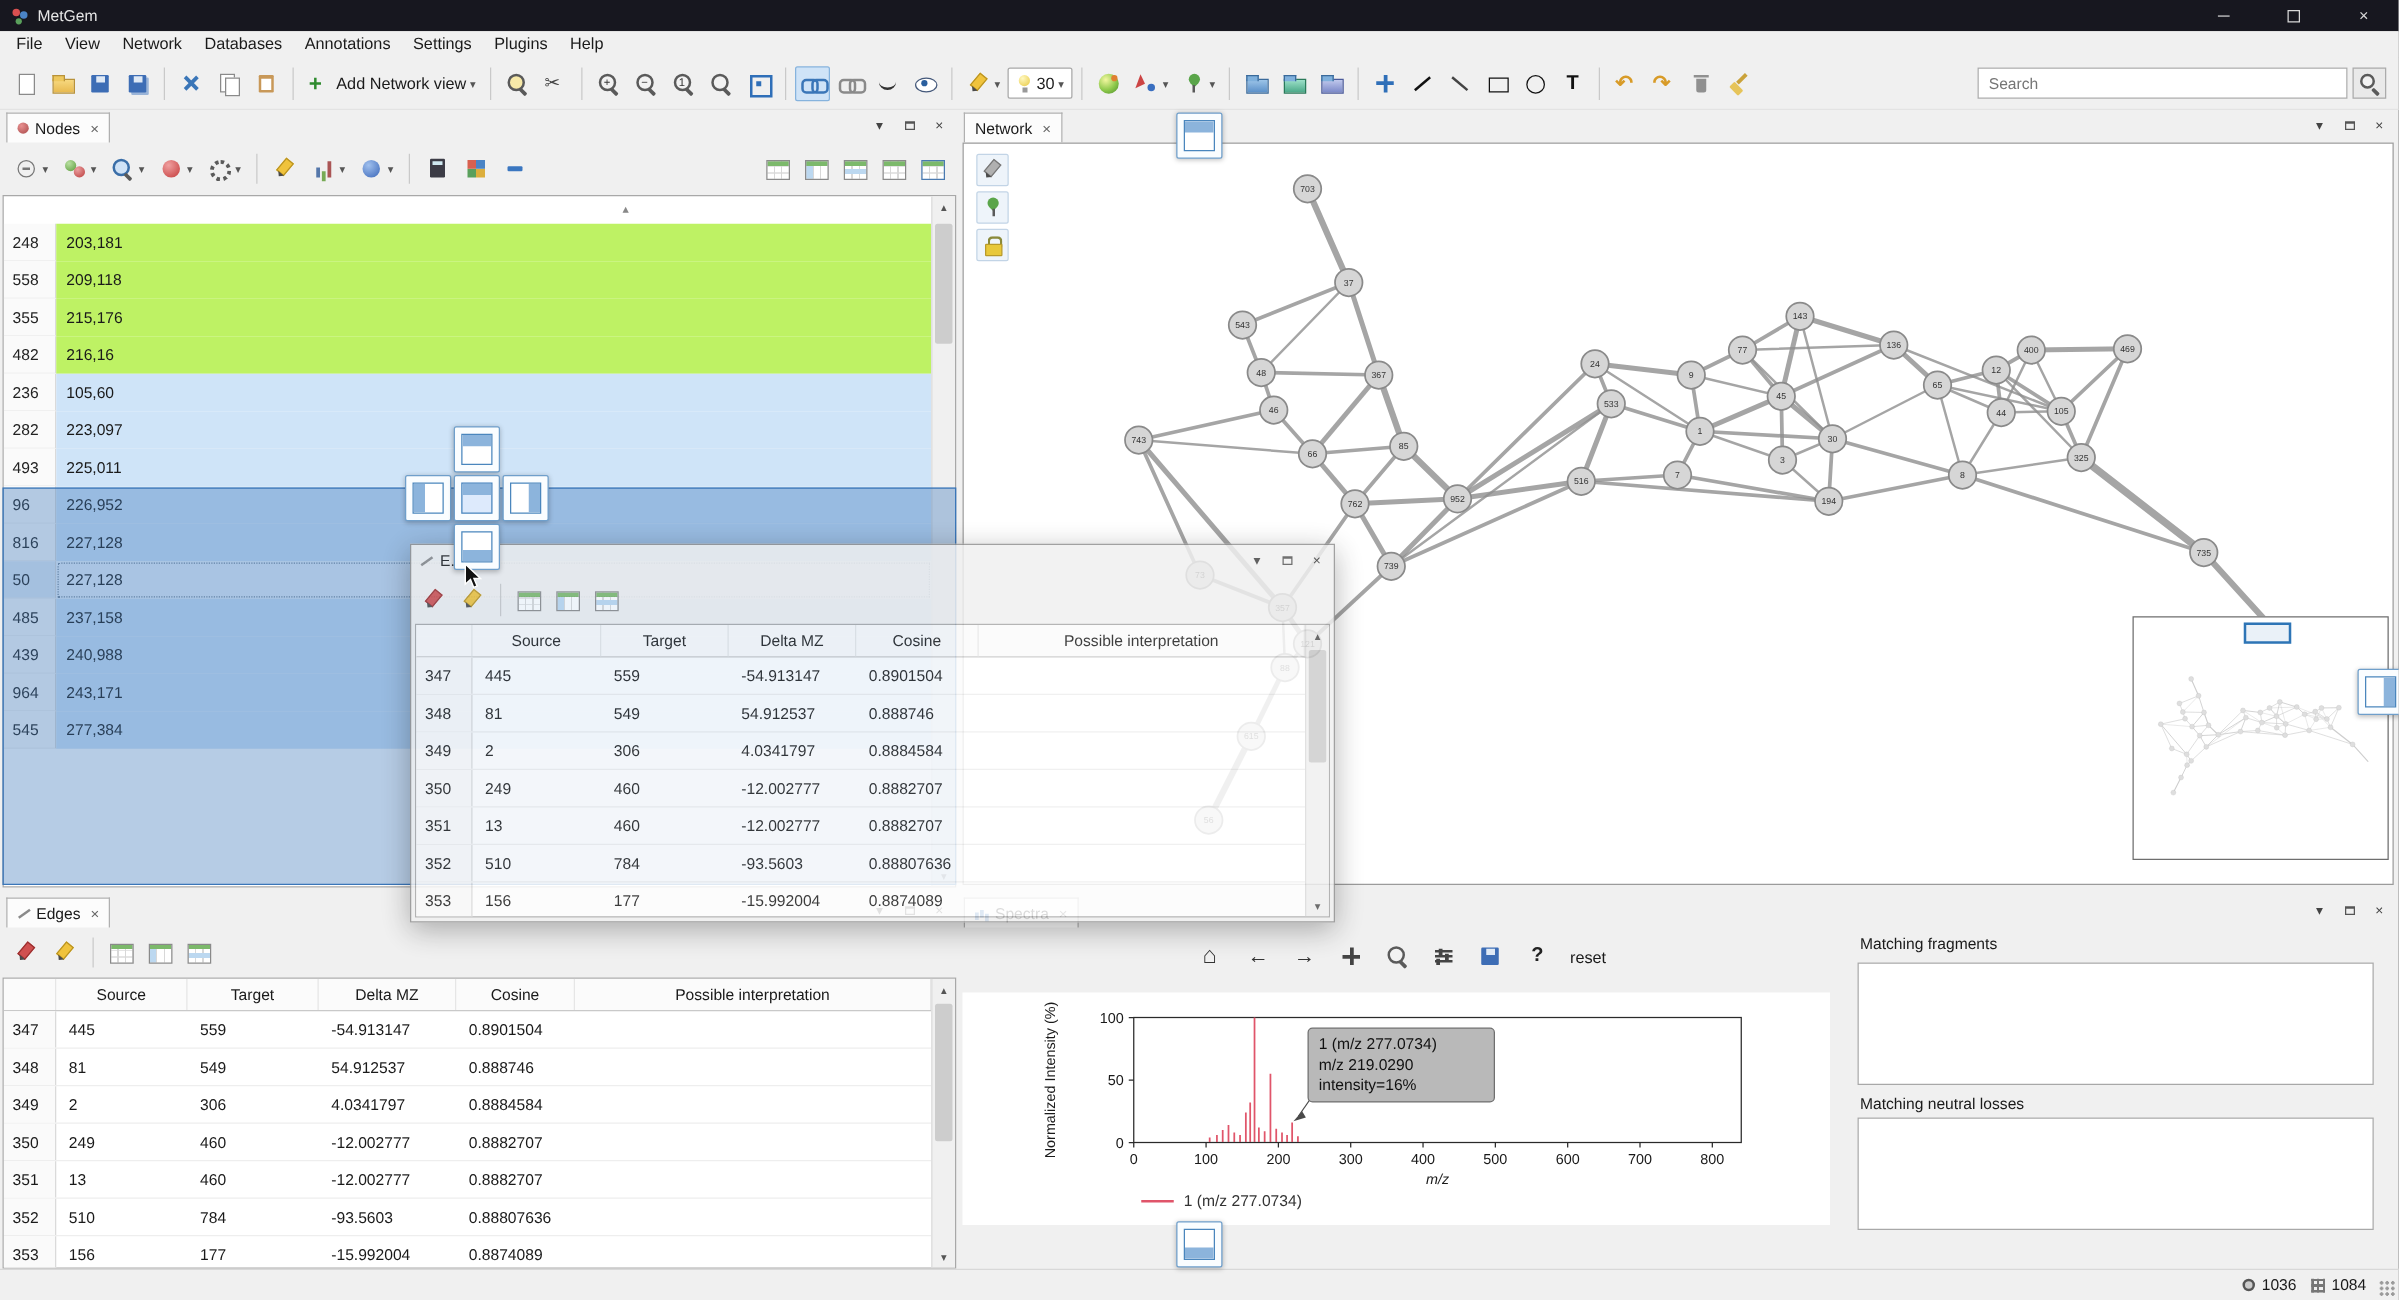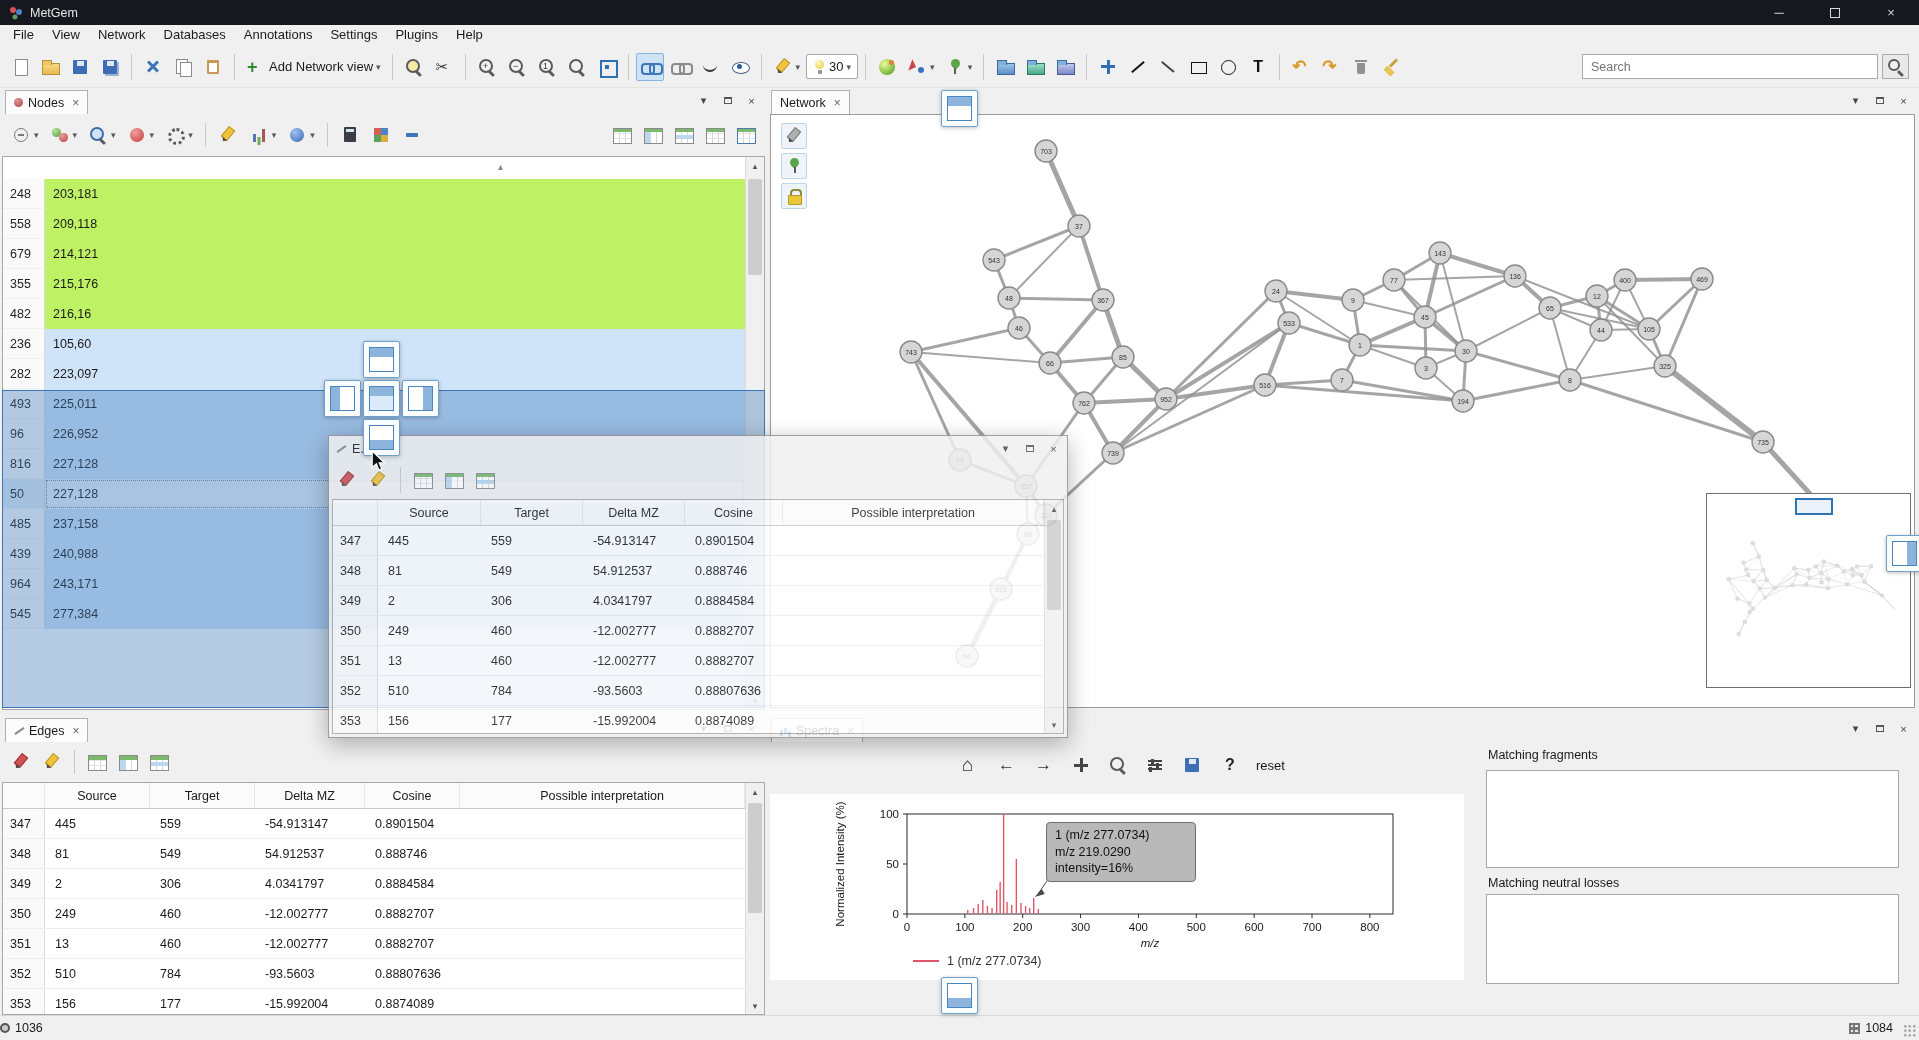--- a/index.html
+++ b/index.html
@@ -195,21 +195,21 @@
 .spectrum-svg{position:absolute;left:60px;top:6px;width:600px;height:150px}
 .tick{font-size:11.5px;fill:#1a1a1a;font-family:"Liberation Sans",sans-serif}
 .axlabel{font-size:11.5px;fill:#1a1a1a;font-family:"Liberation Sans",sans-serif}
 .tooltip{position:absolute;left:276px;top:28px;width:150px;background:#b9b9b9;border:1px solid #6f6f6f;border-radius:4px;padding:4px 8px;font-size:12.5px;line-height:1.32;color:#111}
 .legend{position:absolute;left:143px;top:160px;display:flex;align-items:center;gap:8px;font-size:12.5px;color:#333}
 .legend-line{width:26px;height:0;border-top:2px solid #e0556a}
 .mlabel{position:absolute;font-size:12.5px}
 .mbox{position:absolute;background:#fff;border:1px solid #a8a8a8}
 
 
-.statusbar{position:absolute;left:0;bottom:0;right:0;height:25px;background:#f0f0f0;border-top:1px solid #d8d8d8;display:flex;align-items:center;justify-content:space-between;gap:12px;padding-right:26px}
+.statusbar{position:absolute;left:0;bottom:0;right:0;height:25px;background:#f0f0f0;border-top:1px solid #d8d8d8;display:flex;align-items:center;justify-content:flex-end;gap:12px;padding-right:26px}
 .sitem{display:flex;align-items:center;gap:5px;font-size:12.5px}
 .sicon-node{width:10px;height:10px;border-radius:50%;border:2px solid #555;background:#ccc}
 .sicon-edge{width:11px;height:11px;background-image:repeating-linear-gradient(90deg,#777 0 2px,rgba(0,0,0,0) 2px 4.5px),repeating-linear-gradient(#777 0 2px,rgba(0,0,0,0) 2px 4.5px)}
 .grip{position:absolute;right:3px;bottom:3px;width:13px;height:13px;background-image:radial-gradient(#9a9a9a 1.2px,rgba(0,0,0,0) 1.3px);background-size:4.5px 4.5px}
 
 
 .drop-overlay{position:absolute;left:2px;top:390px;width:763px;height:318px;background:rgba(62,122,186,.38);border:1px solid #3a76b8;z-index:50}
 .floating{position:absolute;left:328px;top:435px;width:740px;height:303px;background:#f0f0f0;border:1px solid #909090;opacity:.84;box-shadow:0 6px 22px rgba(0,0,0,.35);z-index:60}
 .ftitle{height:25px;display:flex;align-items:center;gap:6px;padding:0 7px;font-size:12.5px;position:relative}
 .ftitle .dbtns{top:4px}
@@ -480,24 +480,20 @@
           <span>▴</span>
         </div>
       <div class="nrows">
           <div class="nrow inactive">
             <div class="num">248</div>
             <div class="val">203,181</div>
           </div>
           <div class="nrow inactive">
             <div class="num">558</div>
             <div class="val">209,118</div>
-          </div>
-          <div class="nrow inactive">
-            <div class="num">679</div>
-            <div class="val">214,121</div>
           </div>
           <div class="nrow inactive">
             <div class="num">355</div>
             <div class="val">215,176</div>
           </div>
           <div class="nrow inactive">
             <div class="num">482</div>
             <div class="val">216,16</div>
           </div>
           <div class="nrow selected">

